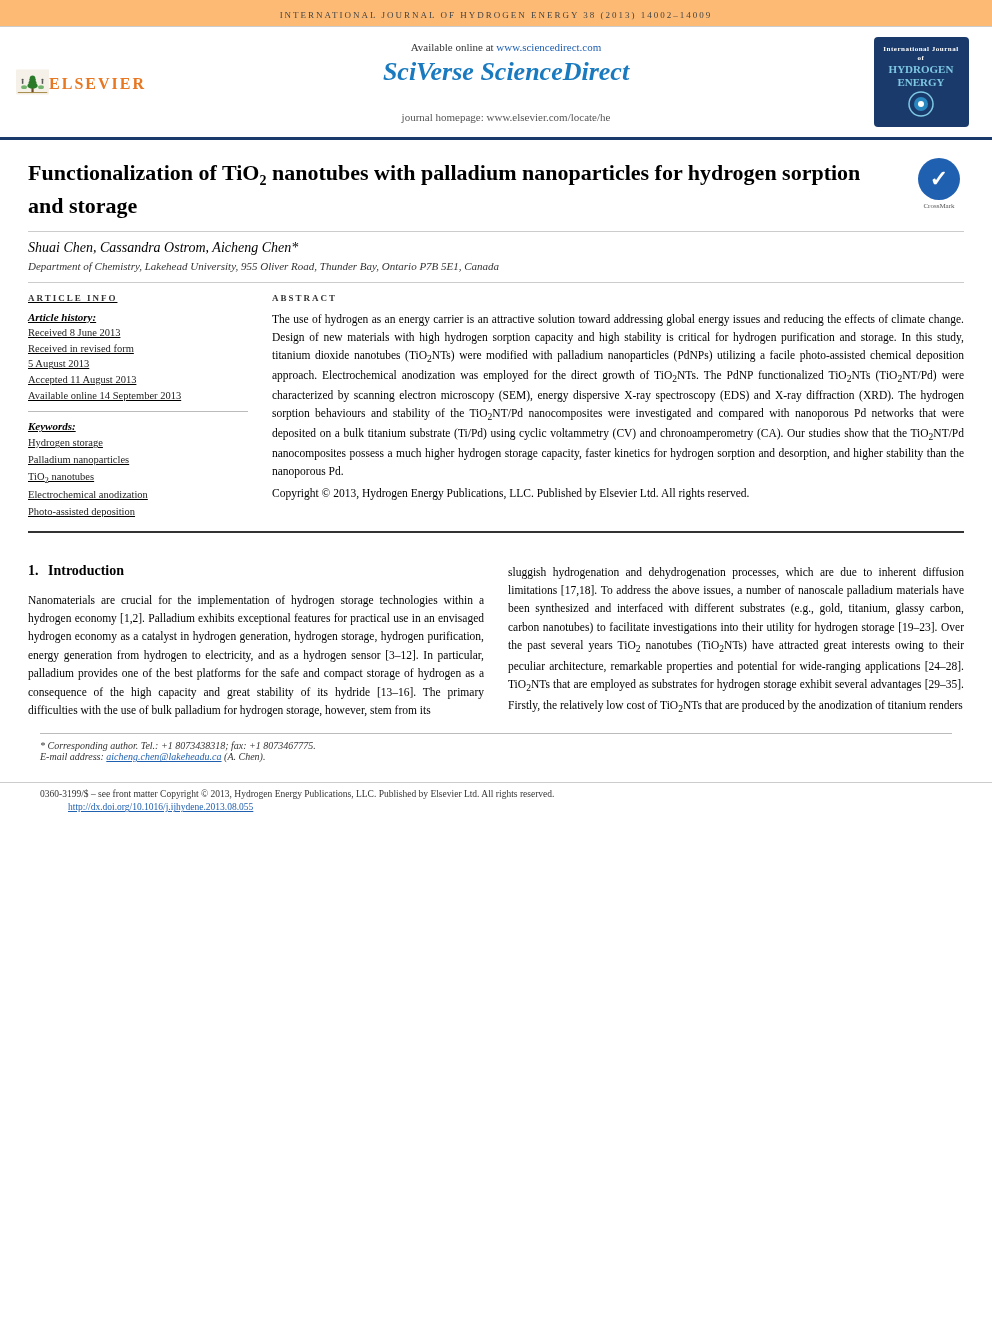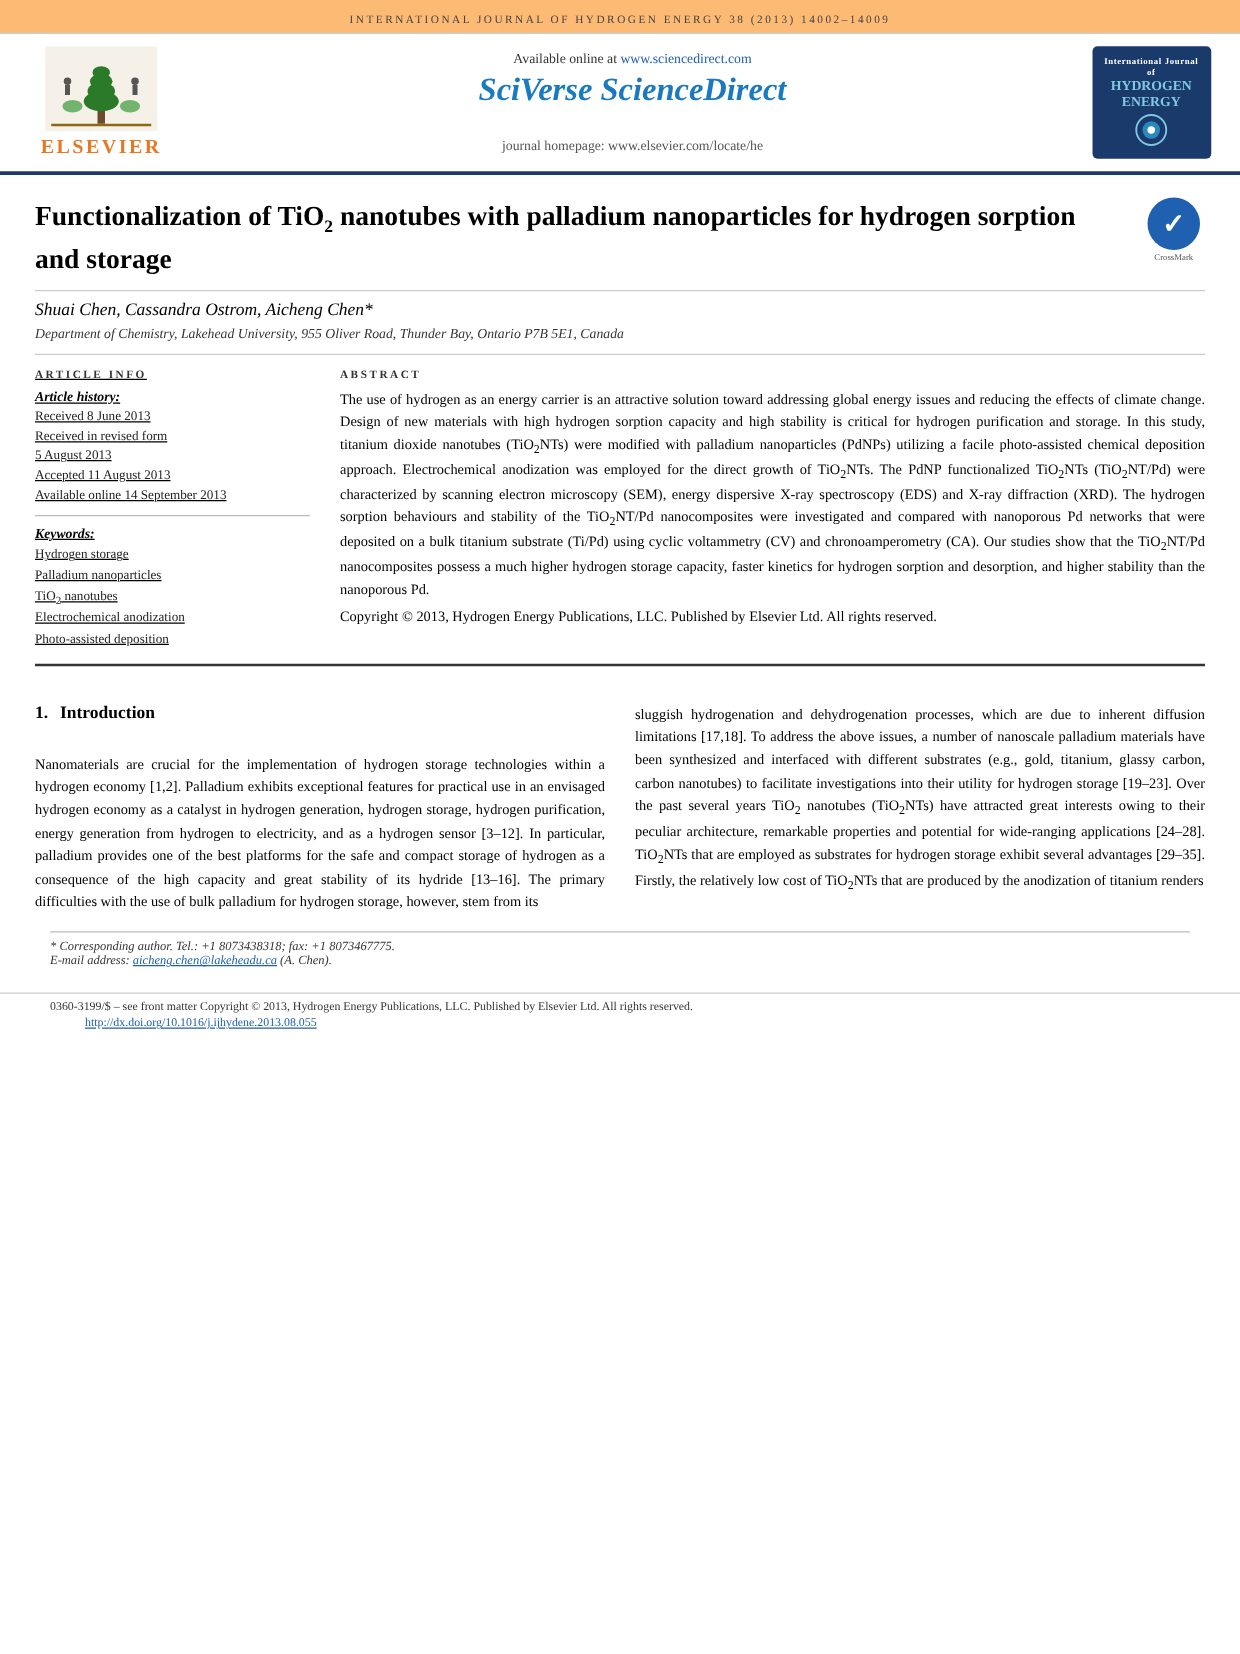--- a/index.html
+++ b/index.html
@@ -29,21 +29,21 @@
     
     .header-area {
       display: flex;
       align-items: stretch;
       padding: 10px 16px;
       border-bottom: 3px solid #1a3a6b;
     }
     .elsevier-logo {
       width: 130px;
       display: flex;
-      flex-direction: column;
+      flex-direction: row;
       align-items: center;
       justify-content: space-between;
     }
     .elsevier-logo .elsevier-text {
       color: #e87722;
       font-size: 16px;
       font-weight: bold;
       letter-spacing: 2px;
       margin-top: 4px;
     }
@@ -245,21 +245,21 @@
     .intro-left {
       flex: 1;
     }
     .intro-right {
       flex: 1;
     }
 
     .section-heading {
       font-size: 14px;
       font-weight: bold;
-      margin-bottom: 24px;
+      margin-bottom: 12px;
     }
     .section-heading .section-num {
       margin-right: 6px;
     }
 
     .intro-text {
       font-size: 11.5px;
       line-height: 1.6;
       text-align: justify;
       color: #000;

